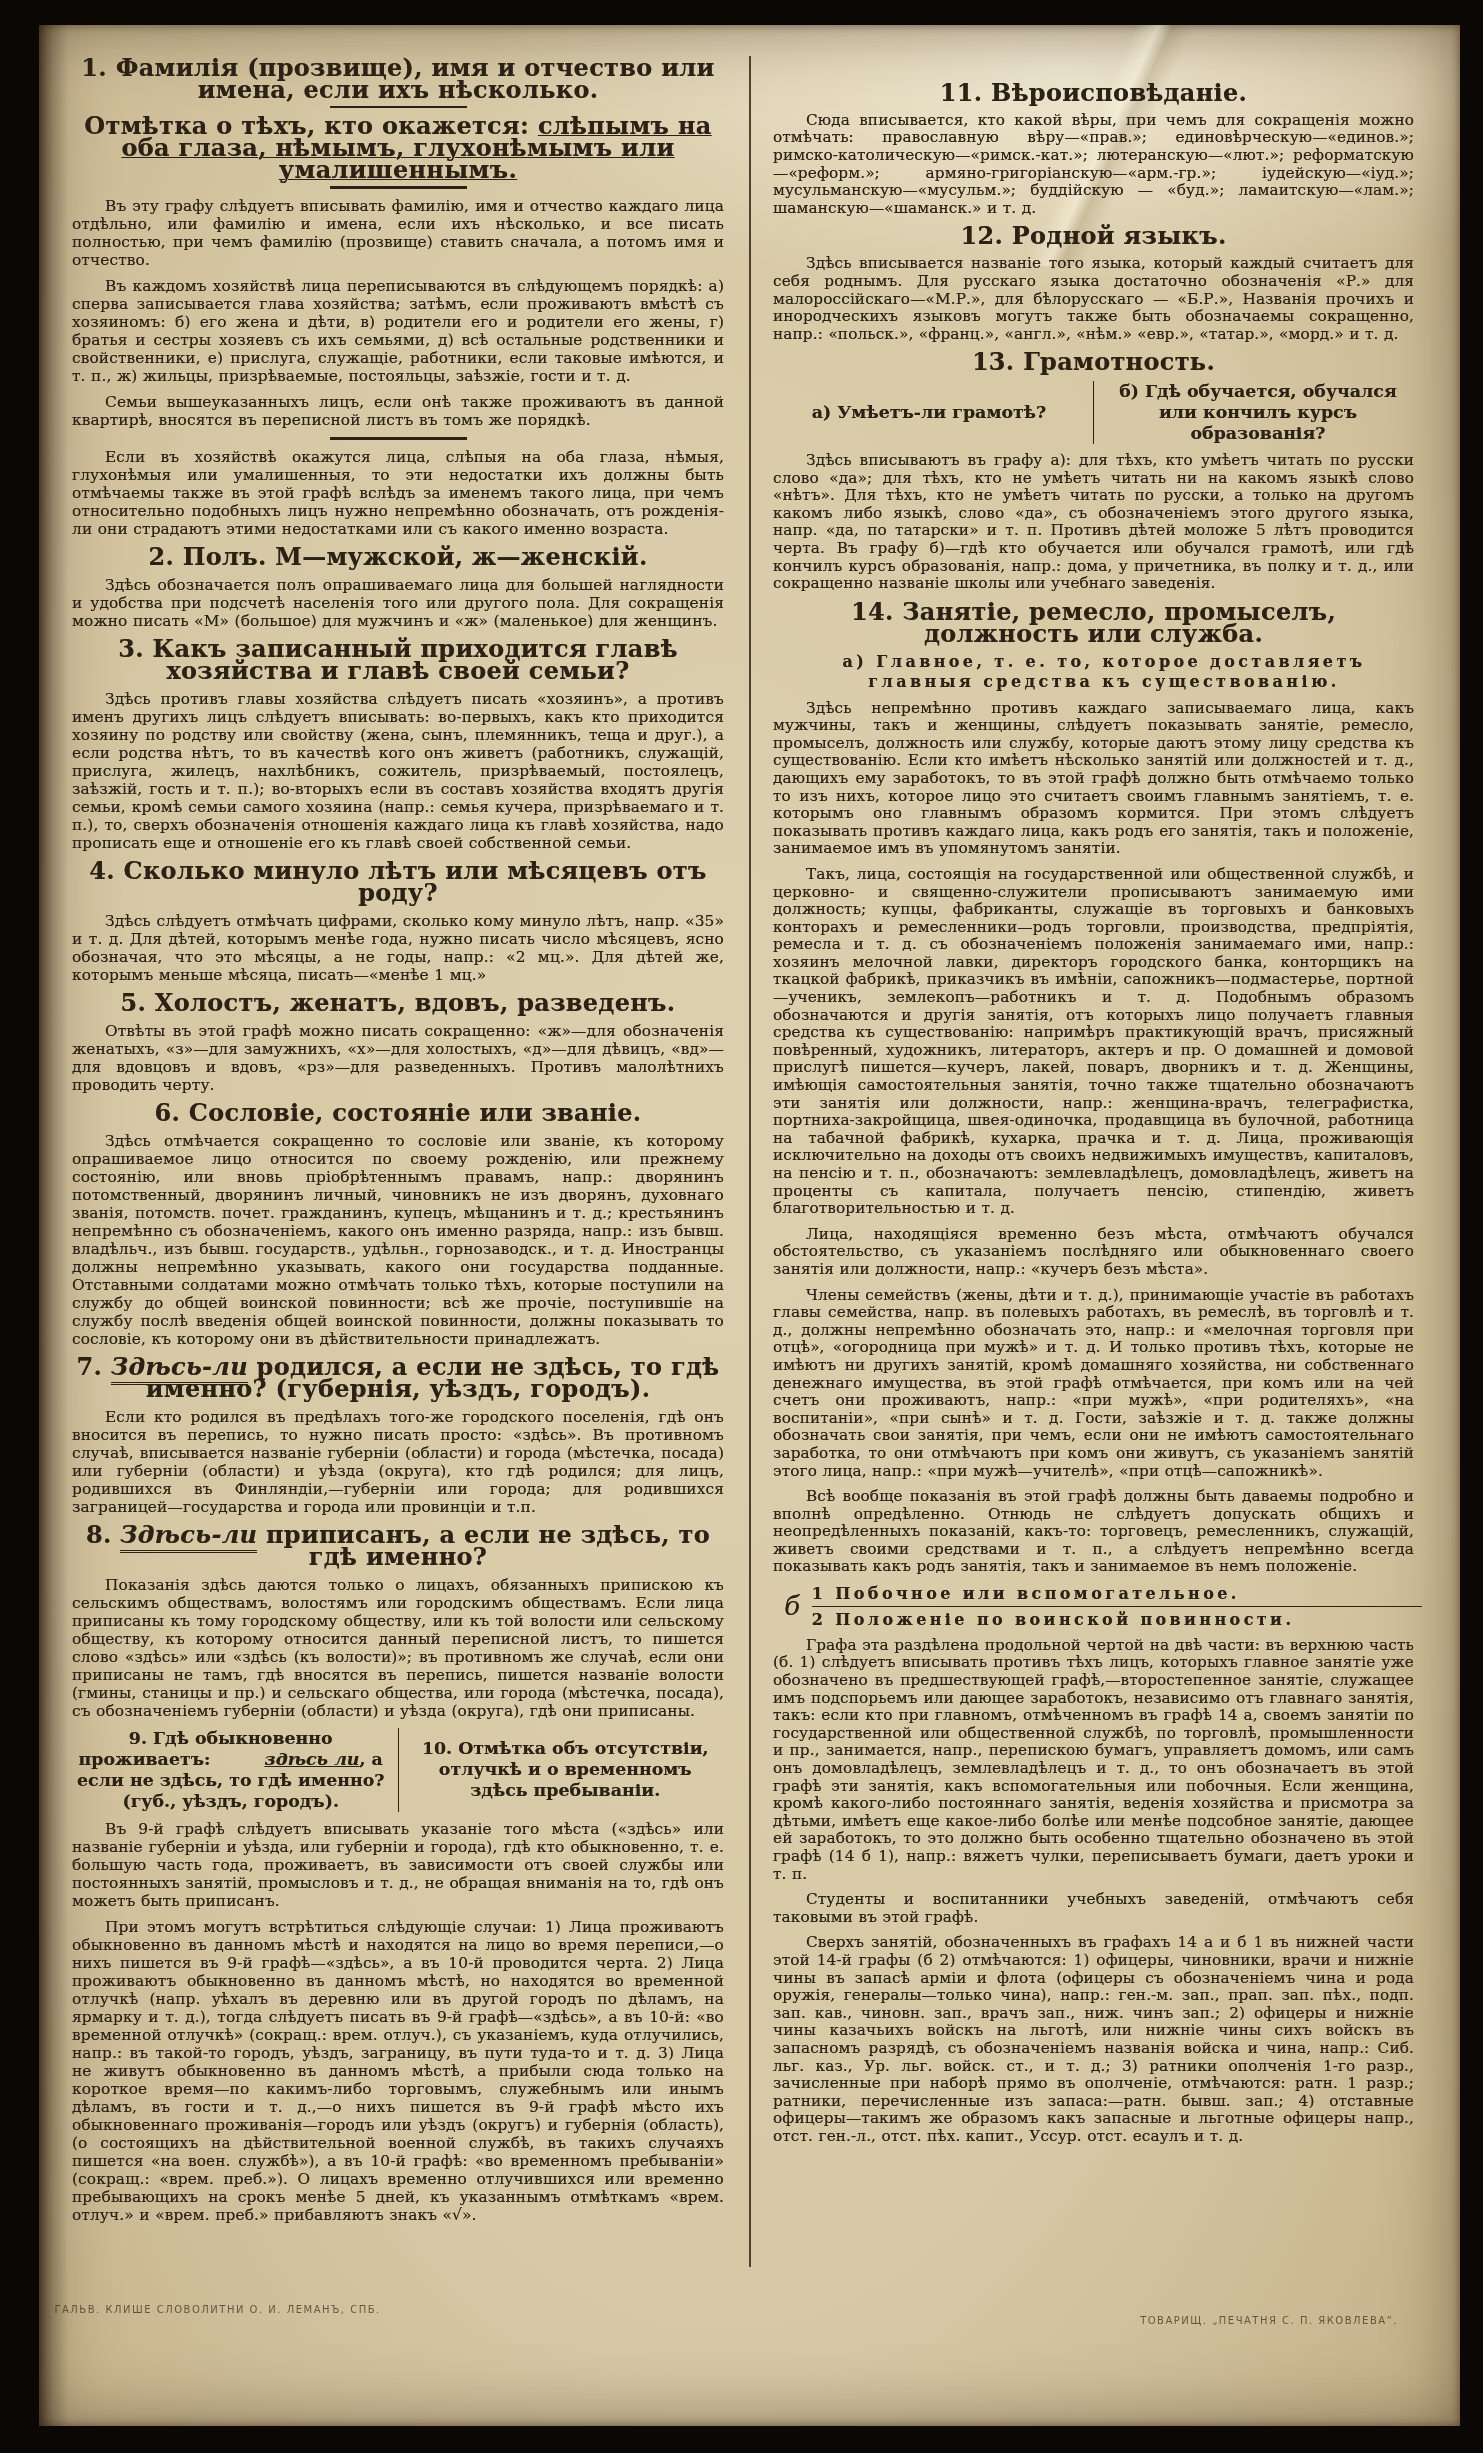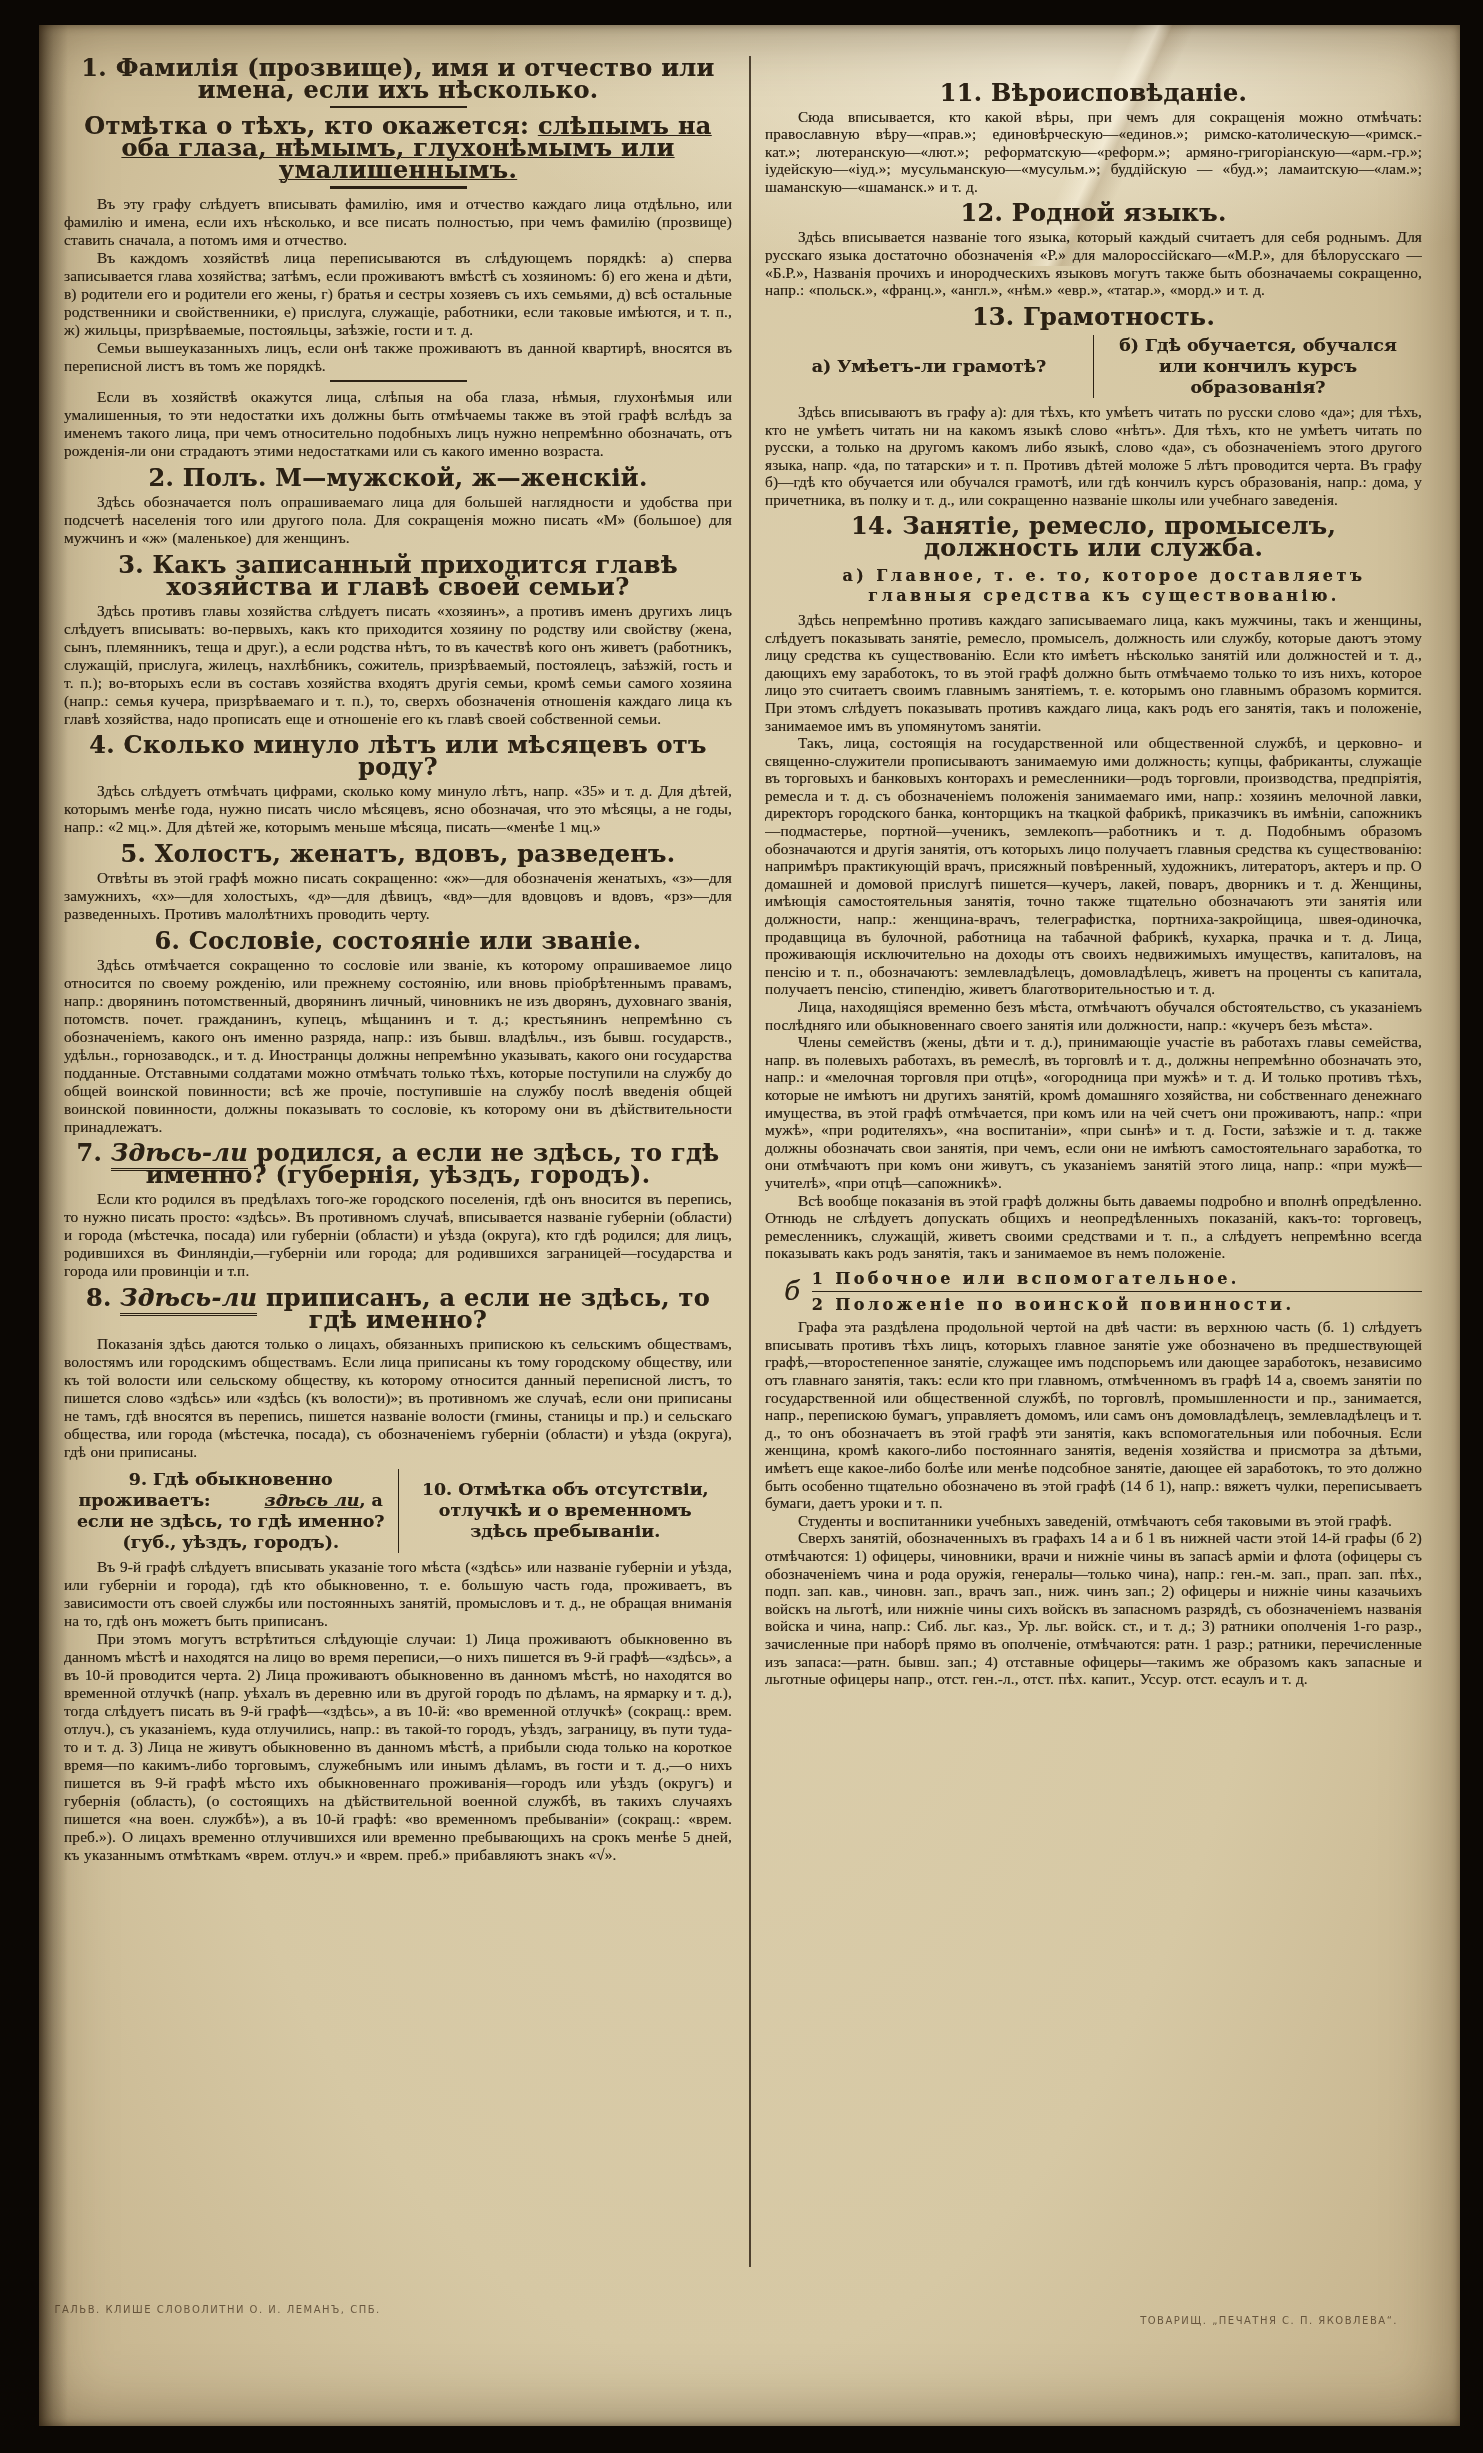--- a/index.html
+++ b/index.html
@@ -29,22 +29,22 @@
   }
   .col{
     position:absolute;top:25px;color:#2b2114;overflow:hidden;height:2221px;
     text-shadow:0 0 0.5px rgba(43,33,20,0.55);
   }
   .col.left{left:25px;width:668px;}
   .col.right{left:726px;width:657px;}
   .col.right{padding-top:25px;}
 
   .para{
-    margin:0;text-align:justify;text-indent:33px;
-    letter-spacing:0.1px;word-spacing:0.5px;font-family:Liberation Serif, serif;
+    margin:8px;text-align:justify;text-indent:33px;
+    letter-spacing:0.1px;word-spacing:0.5px;
   }
   .left .para{font-size:15.4px;line-height:18px;}
   .right .para{font-size:15.3px;line-height:17.6px;}
 
   .heading{
     font-weight:700;text-align:center;font-size:24px;line-height:22px;
     margin:6.8px 5.8px 3.9px;letter-spacing:0.3px;
   }
   .rule{
     width:137px;height:2.9px;background:#2b2114;margin:4.8px auto 5.8px;

